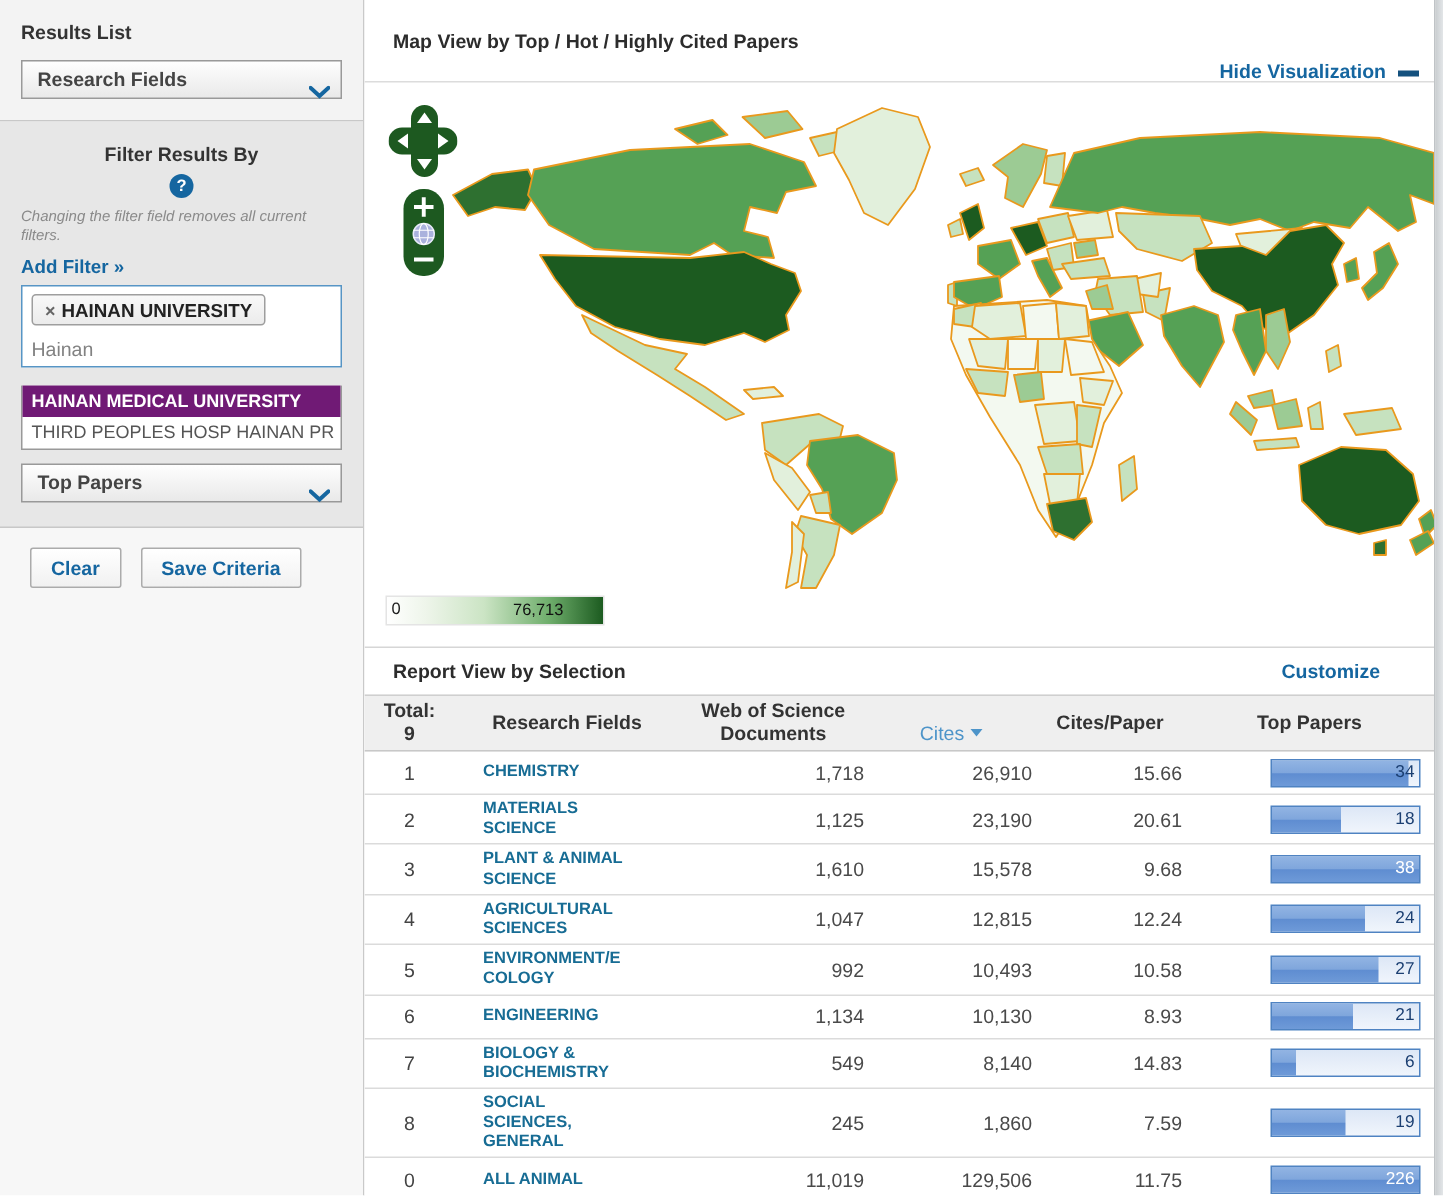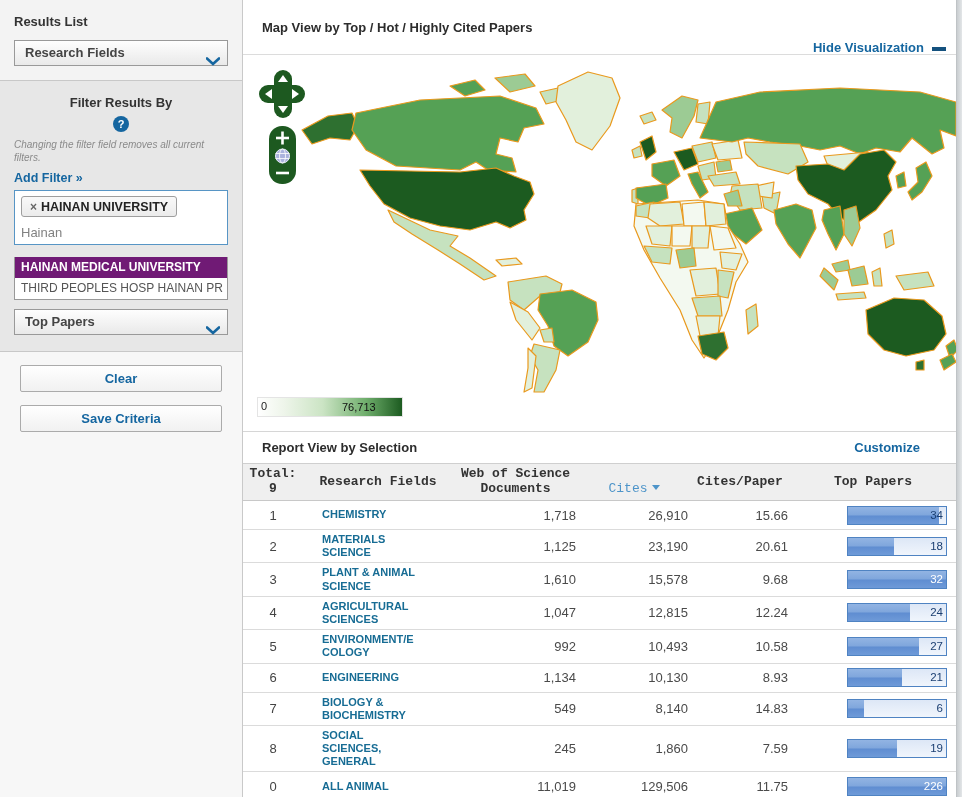--- a/index.html
+++ b/index.html
@@ -31,21 +31,21 @@
     background:linear-gradient(#f9f9f9,#ebebeb); border:1px solid #9e9e9e; border-radius:3px;
     padding:0 8px; font-size:12.5px; font-weight:bold; color:#222; }
   .tag-x { color:#666; font-weight:bold; font-size:12px; cursor:pointer; }
   .filter-input { display:block; width:100%; border:none; outline:none; margin-top:8px;
     font-family:"Liberation Sans",sans-serif; font-size:13px; color:#828282; background:transparent; }
   .suggest-list { border:1px solid #999; border-top:none; background:#fff; }
   .suggest-item { height:21px; line-height:21px; padding:0 6px; font-size:12px; color:#555;
     white-space:nowrap; overflow:hidden; cursor:pointer; }
   .suggest-item.sel { background:#701a75; color:#fff; font-weight:bold;margin-top:12px; }
   .metric-select { margin-top:9px; }
-  .actions-section { padding:13px 20px; display:flex; gap:13px;flex-direction:column; }
+  .actions-section { padding:13px 20px; display:flex; gap:13px; }
   .btn { height:27px; padding:0 13px; background:linear-gradient(#ffffff,#f1f1f1);
     border:1px solid #ababab; border-radius:2px; font-size:13px; font-weight:bold;
     color:#1566a0; cursor:pointer; font-family:"Liberation Sans",sans-serif; }
 
   
   .main { position:absolute; left:243px; top:0; width:713px; height:797px; background:#fff; overflow:hidden; }
   .map-header { position:absolute; left:0; top:0; width:100%; height:55px; border-bottom:1px solid #dcdcdc; }
   .map-title { position:absolute; left:19px; top:20px; font-size:13px; font-weight:bold; color:#2c2c2c; }
   .hide-viz { position:absolute; right:10px; top:20px; font-size:13px; font-weight:bold;
     color:#1566a0; cursor:pointer;margin-top:20px; }
@@ -63,21 +63,21 @@
   
   .report { position:absolute; left:0; top:431px; width:713px; border-top:1px solid #d6d6d6; background:#fff; }
   .report-title-bar { position:relative; height:31px; }
   .report-title { position:absolute; left:19px; top:8px; font-size:13px; font-weight:bold; color:#2c2c2c; }
   .customize { position:absolute; right:36px; top:8px; font-size:13px; font-weight:bold;
     color:#1566a0; cursor:pointer; }
   .grid-row { display:grid; grid-template-columns:60px 150px 125px 112px 100px 1fr; align-items:center; }
   .thead { background:#efefef; border-top:1px solid #cfcfcf; border-bottom:1px solid #c8c8c8;
     min-height:38px; }
   .th { font-size:13px; font-weight:bold; color:#333; text-align:center; line-height:1.15;
-    white-space:pre-line;font-family:Liberation Mono, monospace; }
+    white-space:pre-line; }
   .th-cites { color:#4d94c9; font-weight:normal; cursor:pointer; }
   .tri-down { display:inline-block; margin-left:4px; width:0; height:0;
     border-left:4px solid transparent; border-right:4px solid transparent; border-top:5px solid #4d94c9;
     vertical-align:2px; }
   .trow { border-bottom:1px solid #dbdbdb; min-height:29px; padding:3px 0; }
   .td-rank { font-size:13px; color:#444; text-align:center; }
   .td-name { font-size:11px; font-weight:bold; color:#176c94; padding-left:19px;
     white-space:pre-line; line-height:1.2; cursor:pointer; }
   .td-num { font-size:13px; color:#4a4a4a; text-align:right; padding-right:2px; }
   .td-bar { display:flex; justify-content:flex-end; padding-right:9px; }
@@ -317,21 +317,21 @@
   <div class="grid-row trow">
     <div class="td-rank">3</div>
     <div class="td-name">PLANT &amp; ANIMAL
 SCIENCE</div>
     <div class="td-num">1,610</div>
     <div class="td-num">15,578</div>
     <div class="td-num">9.68</div>
     <div class="td-bar">
       <div class="bar">
         <div class="bar-fill" style="width: 100%;"></div>
-        <span class="bar-val" style="color: rgb(255, 255, 255);">32</span>
+        <span class="bar-val" style="color: rgb(255, 255, 255);">38</span>
       </div>
     </div>
   </div>
 
   <div class="grid-row trow">
     <div class="td-rank">4</div>
     <div class="td-name">AGRICULTURAL
 SCIENCES</div>
     <div class="td-num">1,047</div>
     <div class="td-num">12,815</div>

